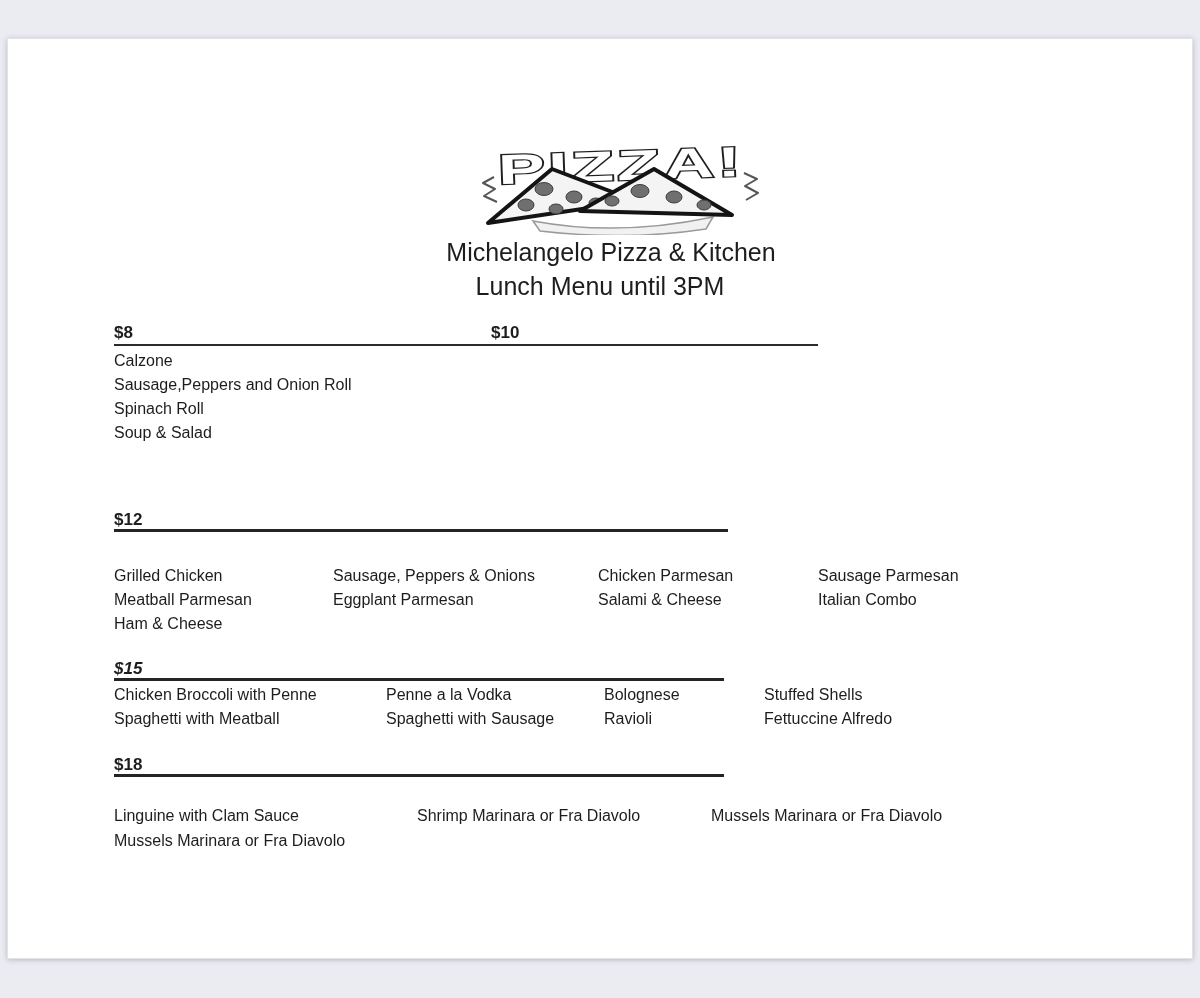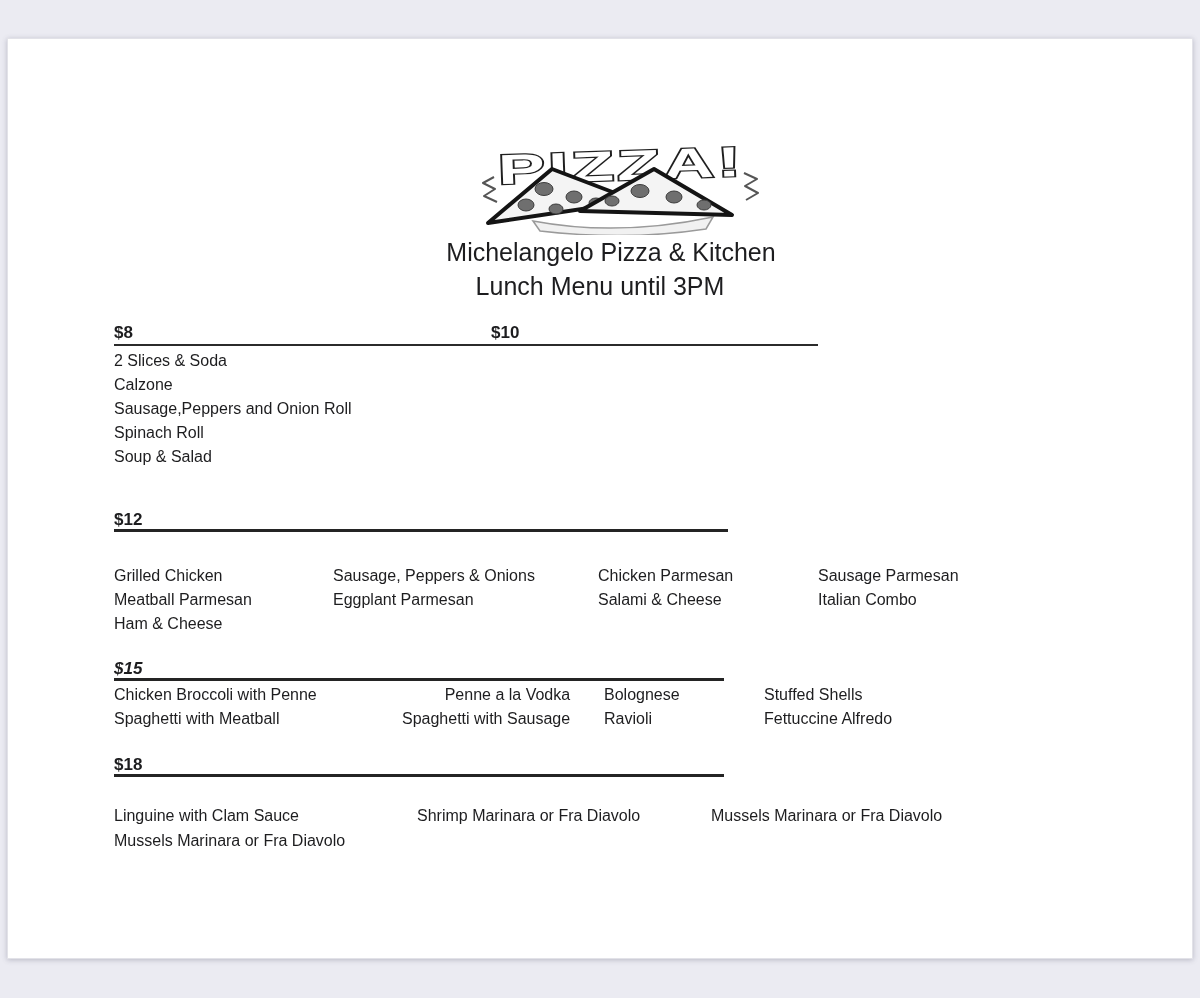--- a/index.html
+++ b/index.html
@@ -80,21 +80,20 @@
 
   <div class="title">Michelangelo Pizza &amp; Kitchen</div>
   <div class="subtitle">Lunch Menu until 3PM</div>
 
   <div class="rule-row" style="left:106px;top:281px;width:704px;height:24px;">
     <span class="price">$8</span>
     <span class="price price-2">$10</span>
   </div>
 
   <div class="col" style="left:106px;top:310px;">
-    <div class="line">2 Slices &amp; Soda</div>
     <div class="line">Calzone</div>
     <div class="line">Sausage,Peppers and Onion Roll</div>
     <div class="line">Spinach Roll</div>
     <div class="line">Soup &amp; Salad</div>
   </div>
 
 
   <div class="rule-row rule-thick" style="left:106px;top:472px;width:614px;height:18px;">
     <span class="price" style="line-height:18px;">$12</span>
   </div>
@@ -118,21 +117,21 @@
   </div>
 
   <div class="rule-row rule-thick" style="left:106px;top:621px;width:610px;height:18px;">
     <span class="price" style="line-height:18px;font-style:italic;">$15</span>
   </div>
 
   <div class="col" style="left:106px;top:644px;">
     <div class="line">Chicken Broccoli with Penne</div>
     <div class="line">Spaghetti with Meatball</div>
   </div>
-  <div class="col" style="left:394px;top:644px;text-align:right;">
+  <div class="col" style="left:378px;top:644px;">
     <div class="line">Penne a la Vodka</div>
     <div class="line">Spaghetti with Sausage</div>
   </div>
   <div class="col" style="left:596px;top:644px;">
     <div class="line">Bolognese</div>
     <div class="line">Ravioli</div>
   </div>
   <div class="col" style="left:756px;top:644px;">
     <div class="line">Stuffed Shells</div>
     <div class="line">Fettuccine Alfredo</div>

